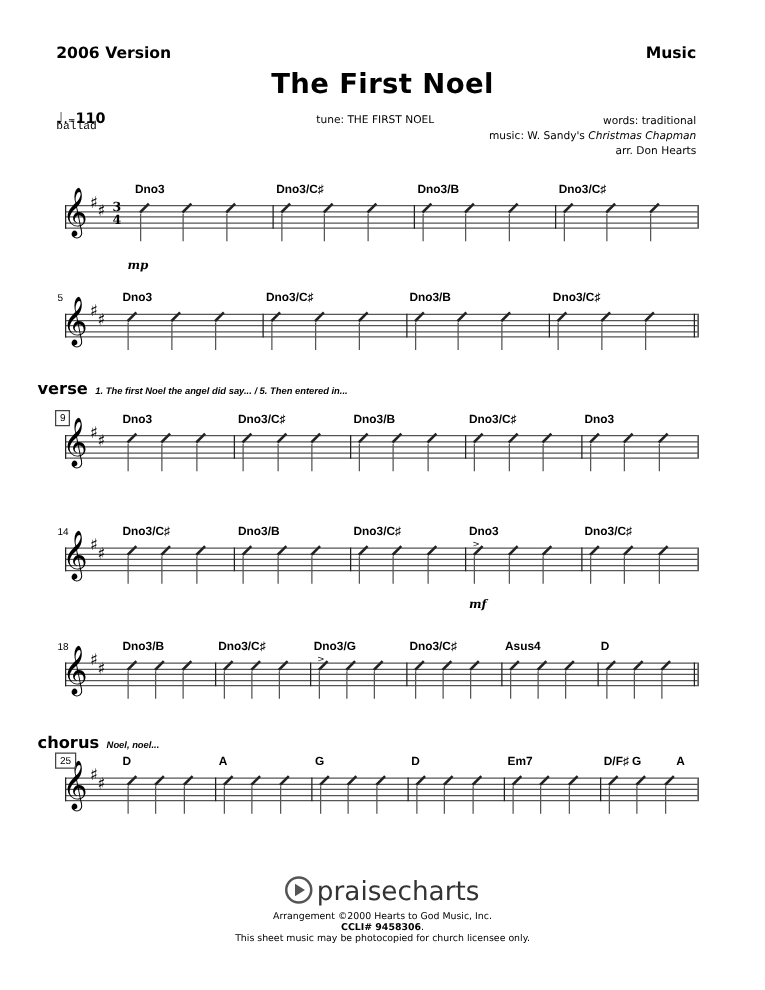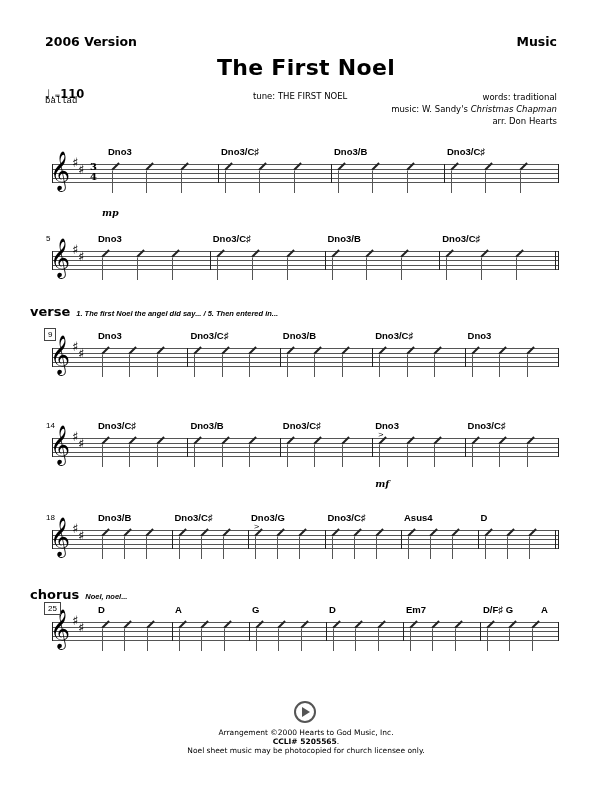--- a/index.html
+++ b/index.html
@@ -404,16 +404,16 @@
       <div class="chord" style="left: 277px;">D</div>
       <div class="chord" style="left: 354px;">Em7</div>
       <div class="chord" style="left: 431px;">D/F♯ G</div>
       <div class="chord" style="left: 489.05px;">A</div>
     </div>
   </div>
 
 <div class="abs section" style="top:304px;"><span>verse</span><span class="note">1. The first Noel the angel did say... / 5. Then entered in...</span></div>
 <div class="abs section" style="top:587px;"><span>chorus</span><span class="note">Noel, noel...</span></div>
 
-<div class="abs logo"><span class="play"></span></div>
+<div class="abs logo"><span class="play"></span><span>praisecharts</span></div>
 <div class="abs foot" style="top:728px;">Arrangement ©2000 Hearts to God Music, Inc.</div>
-<div class="abs foot" style="top:737px;font-weight:bold;"><span>CCLI# 5205565</span><span style="font-weight:normal">.</span></div>
-<div class="abs foot" style="top:746px;">Noel sheet music may be photocopied for church licensee only.</div>
+<div class="abs foot" style="top:737px;font-weight:bold;"><span>CCLI# 9458306</span><span style="font-weight:normal">.</span></div>
+<div class="abs foot" style="top:746px;">This sheet music may be photocopied for church licensee only.</div>
 
 </body></html>

